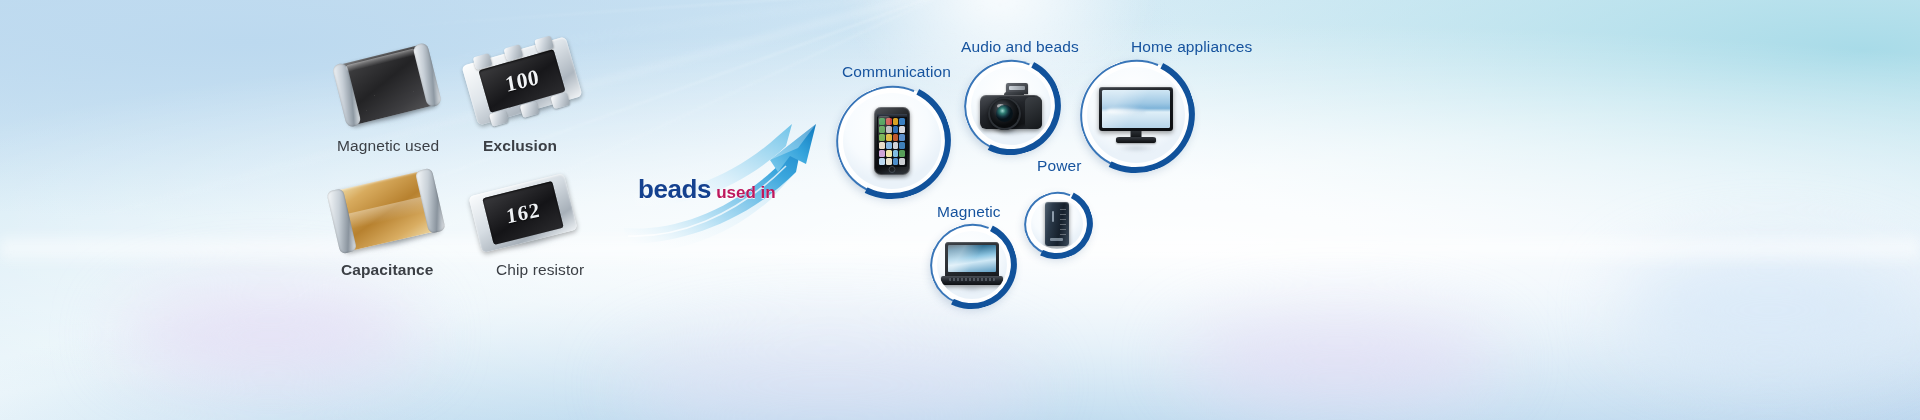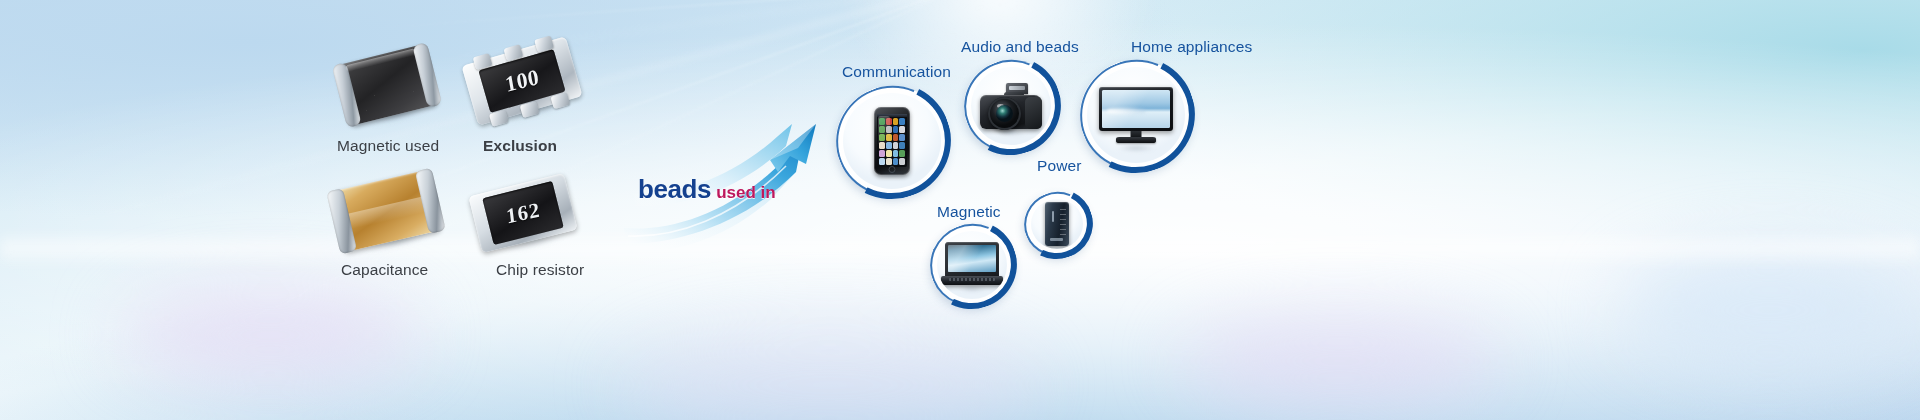--- a/index.html
+++ b/index.html
@@ -359,21 +359,21 @@
   <div class="comp" id="chipres">
     <div class="shadow"></div>
     <div class="base"></div>
     <div class="face">
       <span>162</span>
     </div>
   </div>
 
   <div class="cap" style="left:337px; top:137px;">Magnetic used</div>
   <div class="cap" style="left:483px; top:137px;font-weight:bold;">Exclusion</div>
-  <div class="cap" style="left:341px; top:261px;">Capacitance</div>
+  <div class="cap" style="left:341px; top:261px;font-weight:bold;">Capacitance</div>
   <div class="cap" style="left:481px; top:261px;margin-left:15px;">Chip resistor</div>
 
   <div id="arrow-group">
     <svg viewBox="0 0 220 140" width="220" height="140" aria-hidden="true">
       <defs>
         <linearGradient id="gA" x1="0" y1="1" x2="1" y2="0">
           <stop offset="0" stop-color="#ffffff" stop-opacity=".15"></stop>
           <stop offset=".38" stop-color="#a8daf2" stop-opacity=".85"></stop>
           <stop offset=".78" stop-color="#3aa6dd"></stop>
           <stop offset="1" stop-color="#1b86c9"></stop>

